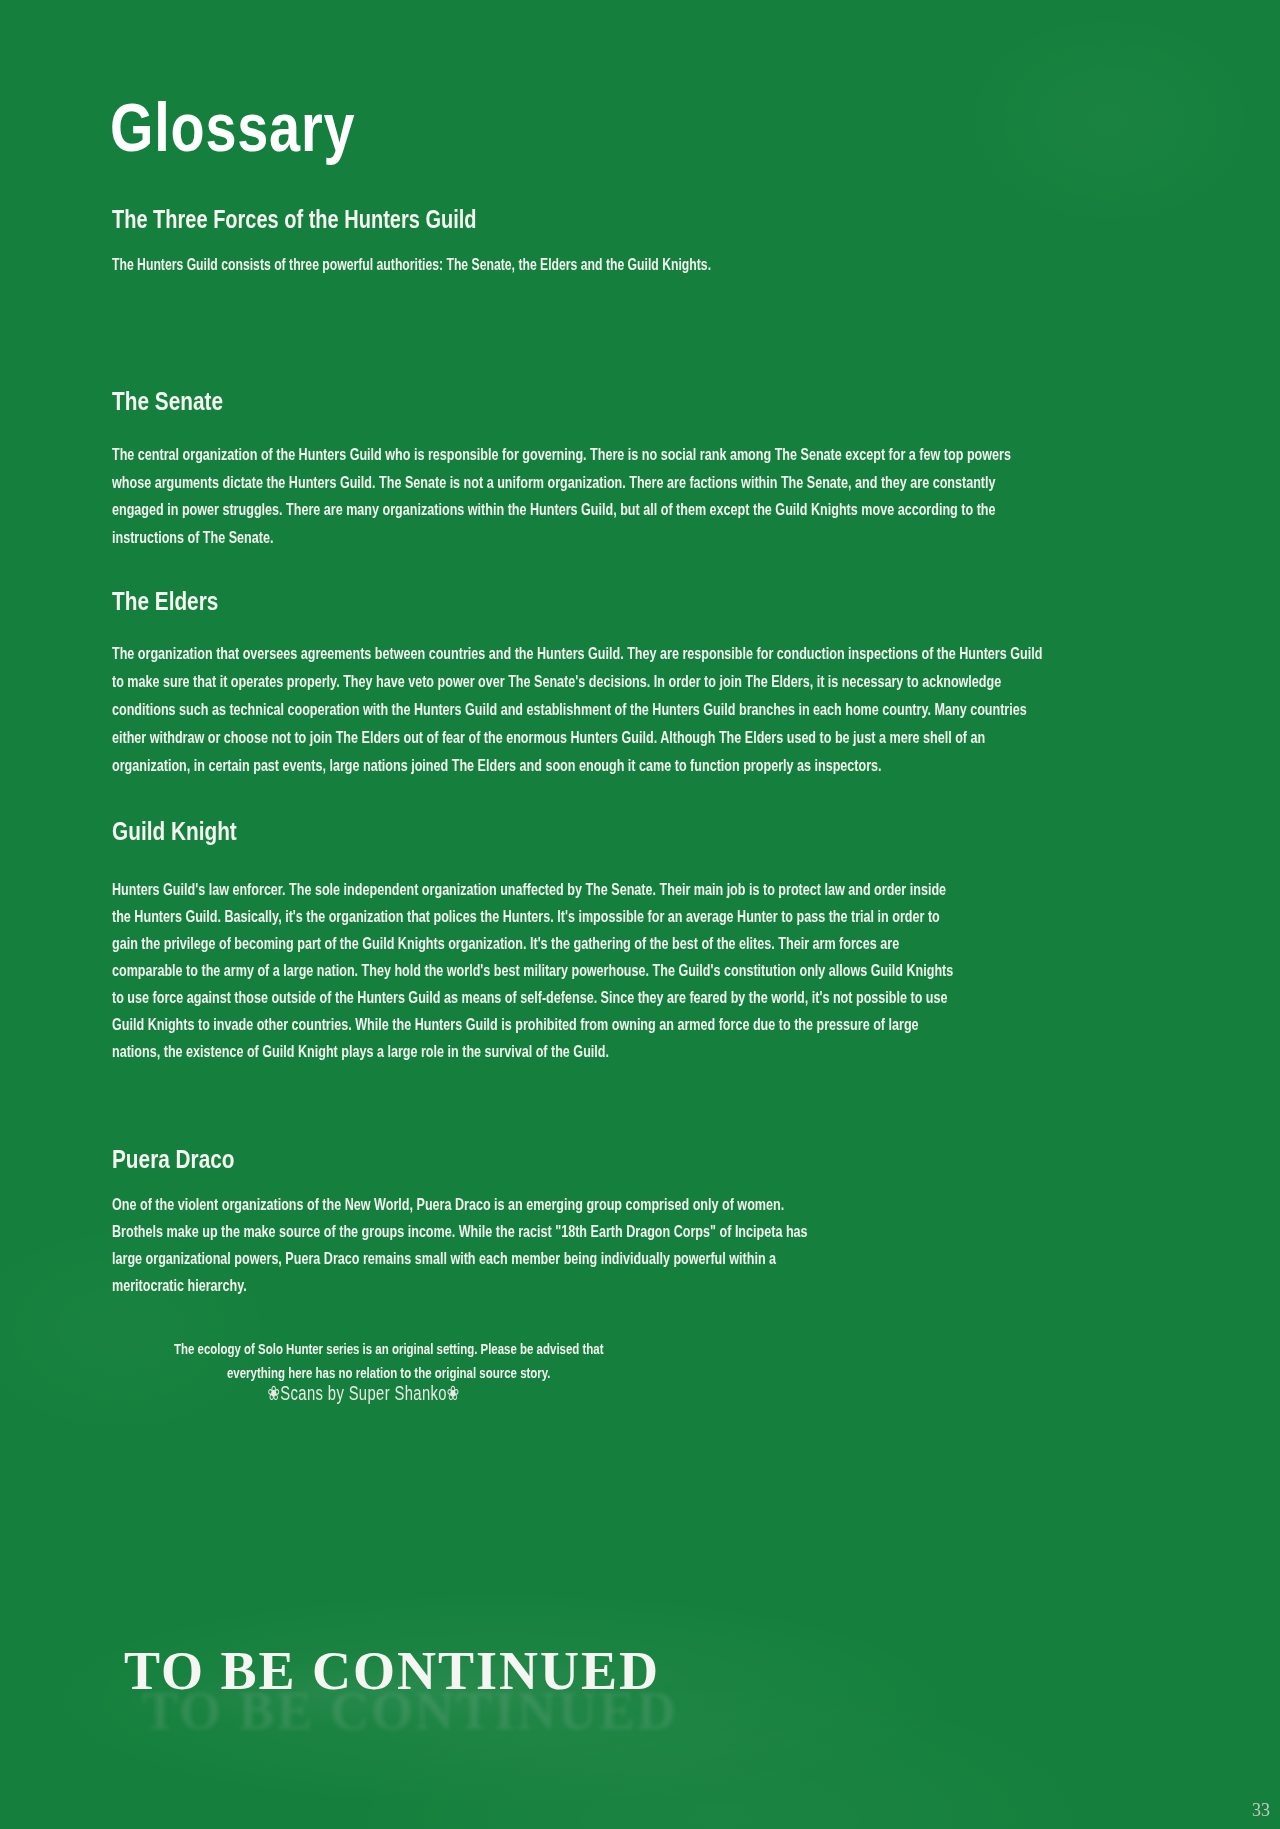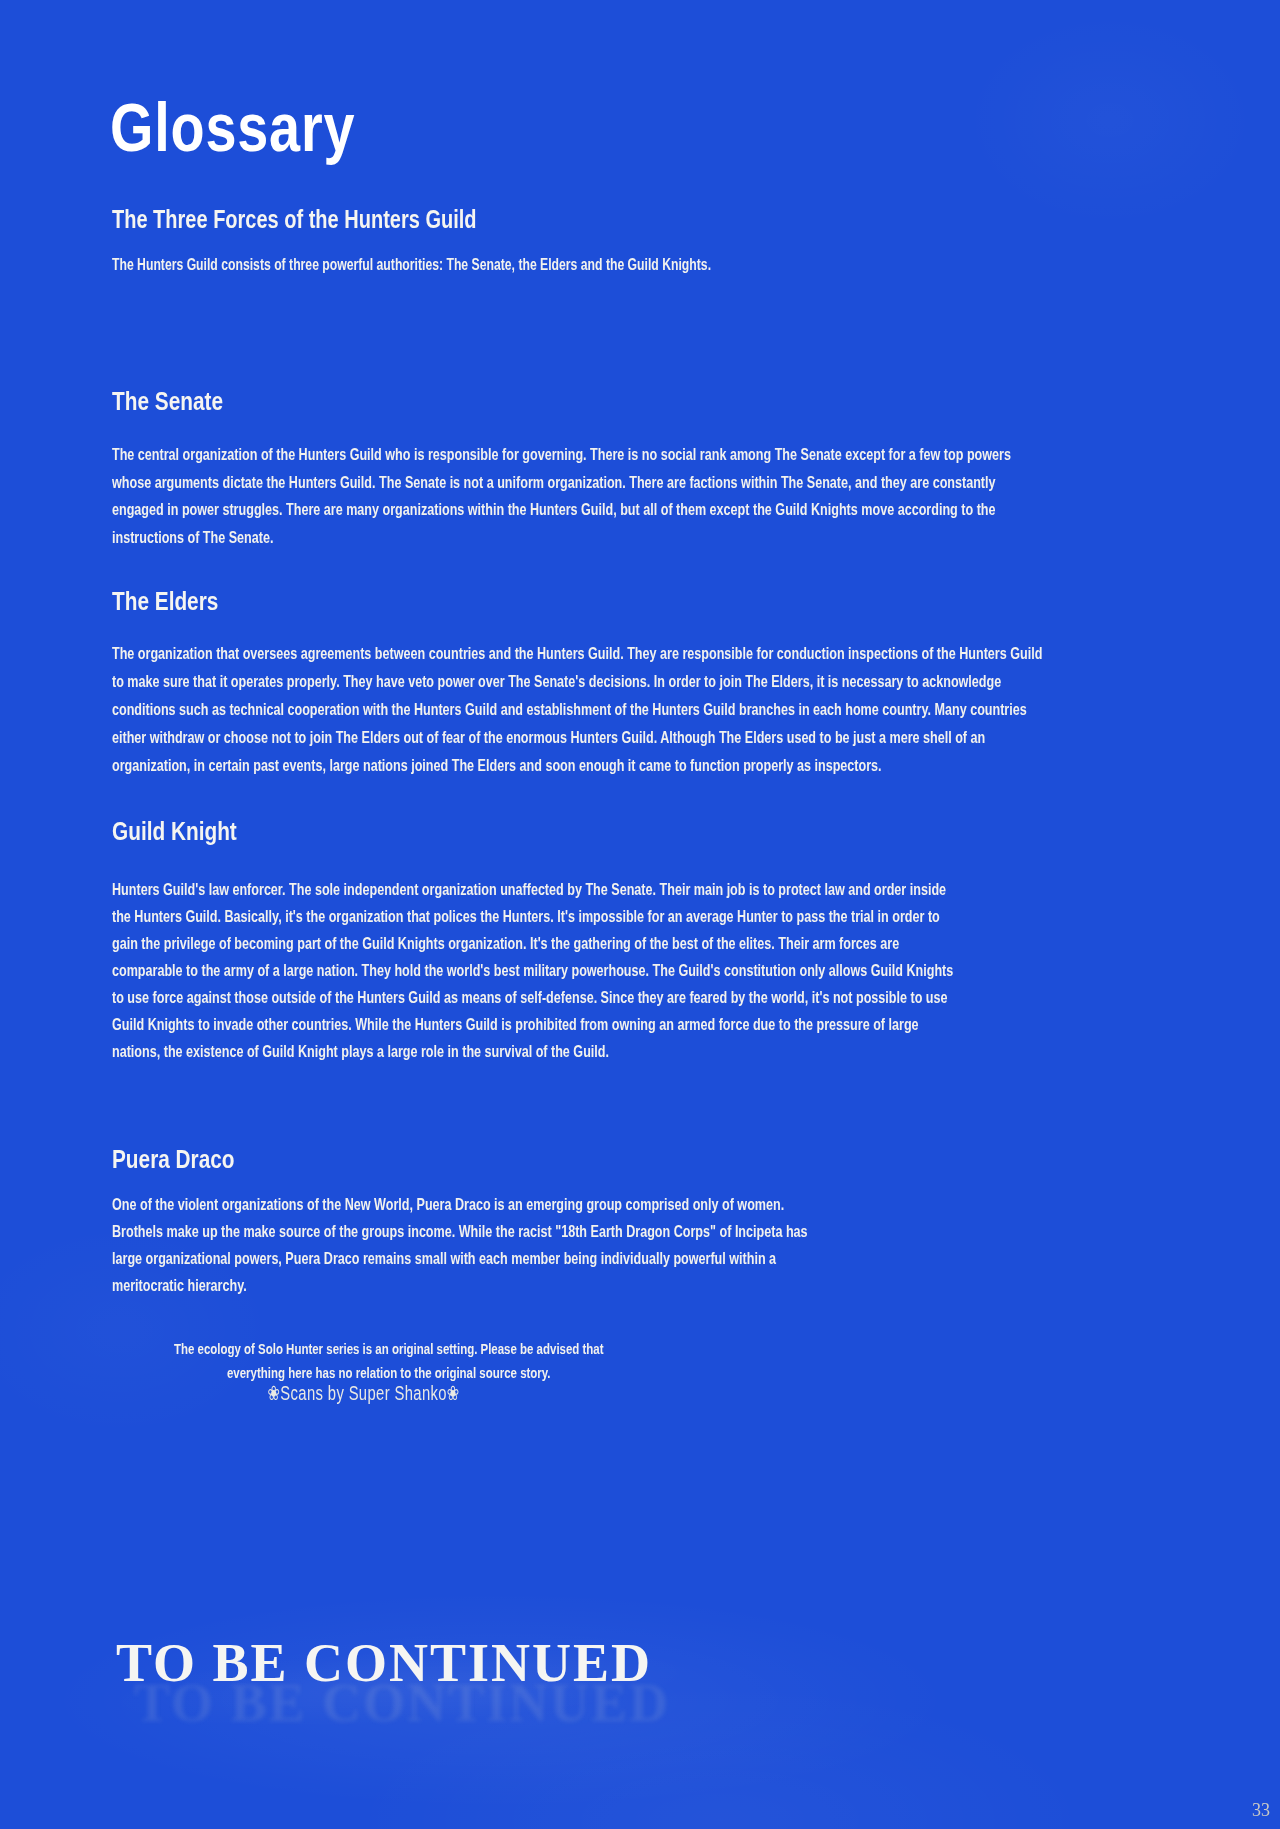--- a/index.html
+++ b/index.html
@@ -4,21 +4,21 @@
 <style>
   html, body {
     margin: 0;
     padding: 0;
     background: #000;
   }
   .page {
     position: relative;
     width: 1280px;
     height: 1829px;
-    background: #1d4ed8;
+    background: #15803d;
     overflow: hidden;
     font-family: "Liberation Sans", sans-serif;
   }
   .texture {
     position: absolute;
     pointer-events: none;
   }
   .t1 { left: 40px;  top: 1590px; width: 920px; height: 220px;
         background: radial-gradient(ellipse at center, rgba(255,255,255,0.05), rgba(255,255,255,0) 70%); }
   .t2 { left: 340px; top: 1680px; width: 760px; height: 280px;
@@ -101,21 +101,21 @@
     font-size: 20px;
     font-weight: normal;
     letter-spacing: 0.5px;
     text-align: center;
     transform: scaleX(0.74);
     transform-origin: left top;
   }
 
   .tbc, .tbc-ghost {
     position: absolute;
-    margin: 4px;
+    margin: 12px;
     font-family: "Liberation Serif", serif;
     font-weight: bold;
     font-size: 54px;
     letter-spacing: 2px;
     white-space: nowrap;
   }
   .tbc {
     left: 112px;
     top: 1628px;
     color: #f5f5f2;

